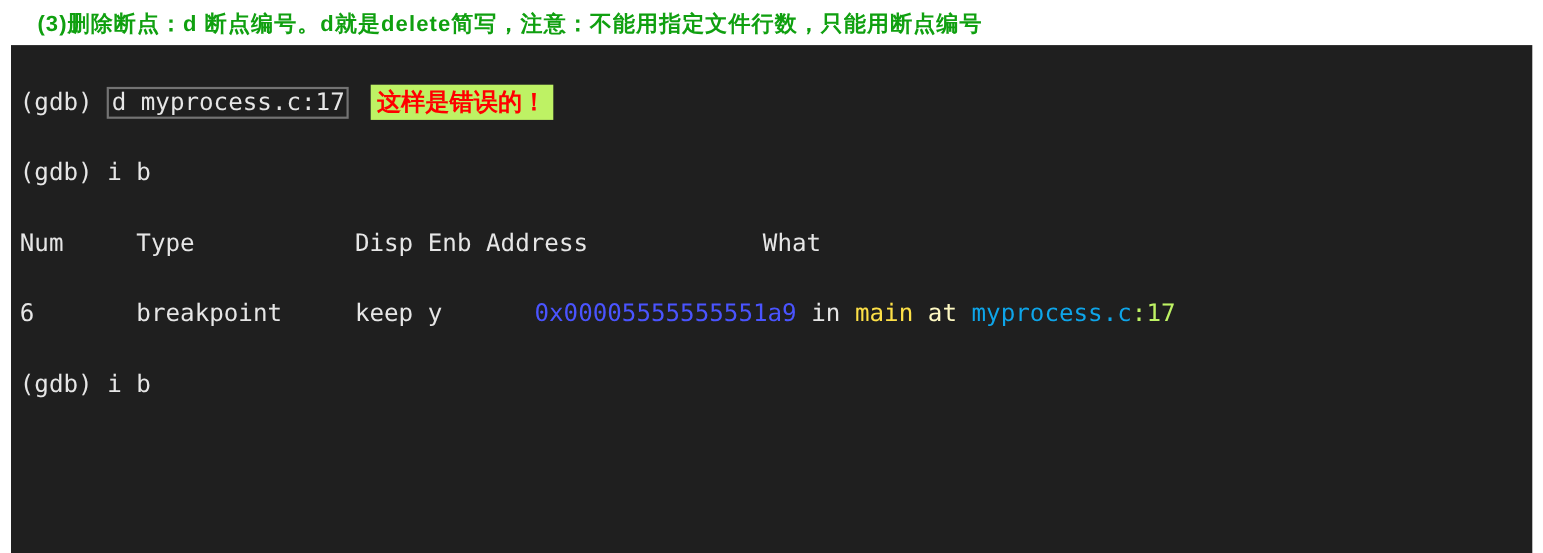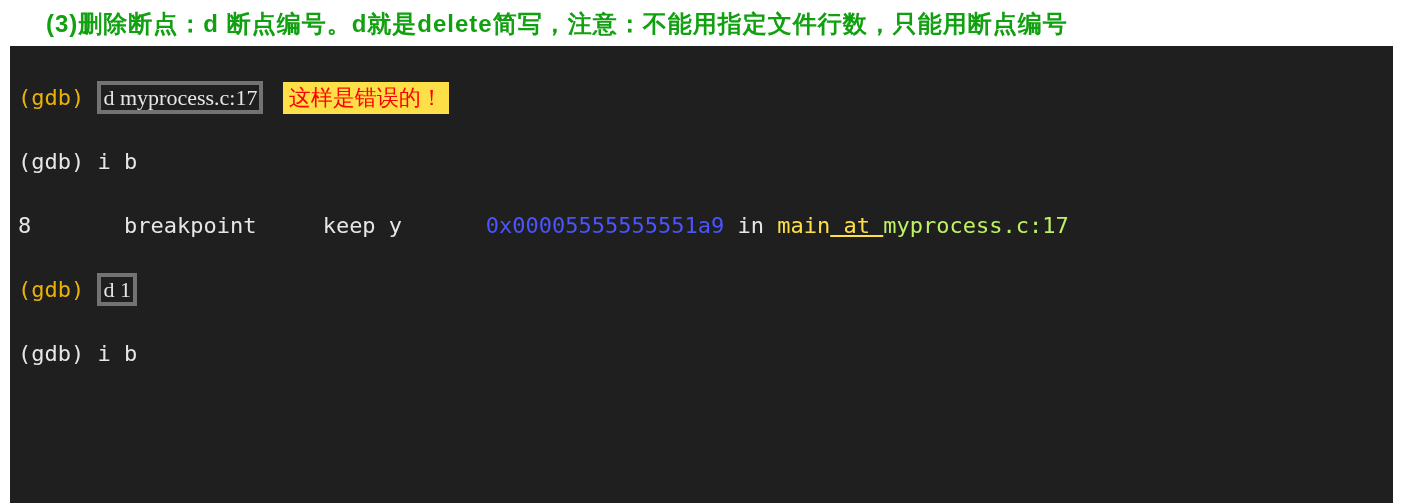--- a/index.html
+++ b/index.html
@@ -4,65 +4,64 @@
 <style>
   body {
     margin: 0;
     padding: 0;
     font-family: "Microsoft YaHei", "SimSun", sans-serif;
     background: #ffffff;
     width: 1403px;
   }
   .heading {
     color: #10a010;
-    font-size: 24px;
+    font-size: 20px;
     font-weight: bold;
     padding: 8px 20px 6px 34px;
     letter-spacing: 1px;
-    margin-left: 12px;
   }
   .terminal {
     background: #1f1f1f;
     color: #e6e6e6;
     font-family: "DejaVu Sans Mono", Consolas, monospace;
     font-size: 22px;
     line-height: 32px;
     padding: 4px 8px 6px 8px;
     margin: 0 10px;
     position: relative;
     white-space: pre;
   }
-  .prompt  { color: #eab308; }
+  .prompt  { color: #e5e5e5; }
   .addr    { color: #4a54ff; margin-left: 44px; }
   .kw-in   { color: #e6e6e6; text-align: right; }
-  .kw-at   { color: #fde047; text-decoration: underline; }
+  .kw-at   { color: #fef9c3; }
   .fn      { color: #fde047; }  
-  .file    { color: #bef264; }  
+  .file    { color: #0ea5e9; }  
   .num-lit { color: #bef264; }
-  .redbox  { border: 4px solid #737373; padding: 0 2px; font-family: Liberation Serif, serif; }
+  .redbox  { border: 2px solid #737373; padding: 0 2px; }
   .callout {
     display: inline-block;
-    background: #fde047;
+    background: #bef264;
     color: #ff0000;
     font-family: "Microsoft YaHei","SimSun",sans-serif;
-    font-weight: 400;
+    font-weight: 700;
     padding: 0 6px;
     margin-left: 6px;
   }
 </style>
 </head>
 <body>
 
 <div class="heading">(3)删除断点：d 断点编号。d就是delete简写，注意：不能用指定文件行数，只能用断点编号</div>
 
 <div class="terminal">
 <div><span class="prompt">(gdb) </span><span class="redbox">d myprocess.c:17</span> <span class="callout">这样是错误的！</span></div>
 <div>(gdb) i b</div>
-<div><span>8       breakpoint     keep y   </span><span class="addr">0x00005555555551a9</span><span class="kw-in"> in </span><span class="fn">main</span><span class="kw-at"> at </span><span class="file">myprocess.c</span><span class="num-lit">:17</span></div>
-<div><span class="prompt">(gdb) </span><span class="redbox">d 1</span></div>
+<div>Num     Type           Disp Enb Address            What</div>
+<div><span>6       breakpoint     keep y   </span><span class="addr">0x00005555555551a9</span><span class="kw-in"> in </span><span class="fn">main</span><span class="kw-at"> at </span><span class="file">myprocess.c</span><span class="num-lit">:17</span></div>
 <div>(gdb) i b</div>
 
 
 
 
 
 
 </div>
 
 </body></html>

